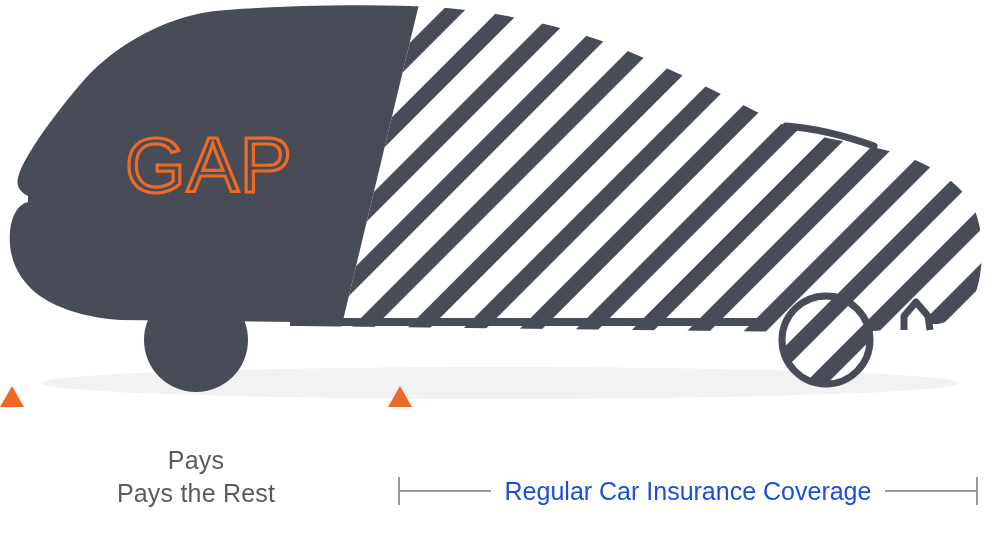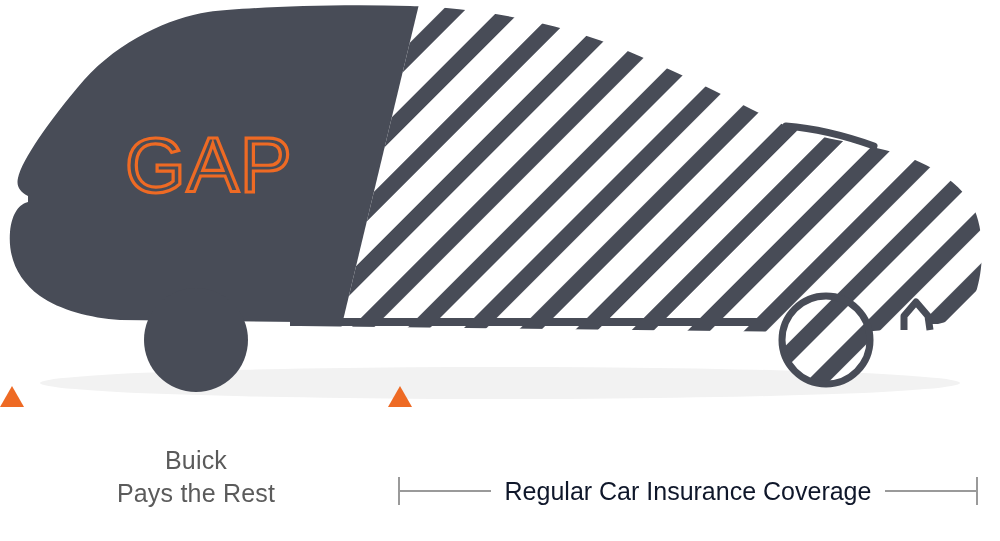--- a/index.html
+++ b/index.html
@@ -65,21 +65,21 @@
   #insurance-text {
     position: absolute;
     left: 398px;
     top: 474px;
     width: 580px;
     height: 34px;
     display: flex;
     align-items: center;
     justify-content: center;
     font-size: 25px;
-    color: #0f172a;
+    color: #1d4ed8;
     font-weight: 300;
     font-family: "Liberation Sans", sans-serif;
     white-space: nowrap;
   }
   #insurance-text span {
     background: #ffffff;
     padding: 0 14px;
   }
 </style>
 </head>
@@ -162,21 +162,21 @@
     <path d="M 908,312 L 916,300 L 924,312 L 924,330 L 908,330 Z" fill="#FFFFFF"></path>
     <path d="M 904,330 L 904,316 L 916,302 L 928,316 L 930,330" fill="none" stroke="#484C57" stroke-width="7" stroke-linejoin="round"></path>
 
     <text class="gap-word" x="125" y="192">GAP</text>
 
     <polygon points="12,386 24,407 0,407" fill="#EE6A24"></polygon>
     <polygon points="400,386 412,407 388,407" fill="#EE6A24"></polygon>
   </svg>
 
   <div id="gap-label" class="label-block">
-    <span class="ln">Buick</span>
+    <span class="ln">Pays</span>
     <span class="ln">Pays the Rest</span>
   </div>
 
   <svg id="insurance-rule" viewBox="0 0 580 34" xmlns="http://www.w3.org/2000/svg">
     <line x1="1" y1="3" x2="1" y2="31" stroke="#9A9A9A" stroke-width="2"></line>
     <line x1="1" y1="17" x2="579" y2="17" stroke="#9A9A9A" stroke-width="2"></line>
     <line x1="579" y1="3" x2="579" y2="31" stroke="#9A9A9A" stroke-width="2"></line>
   </svg>
   <div id="insurance-text">
     <span>Regular Car Insurance Coverage</span>

